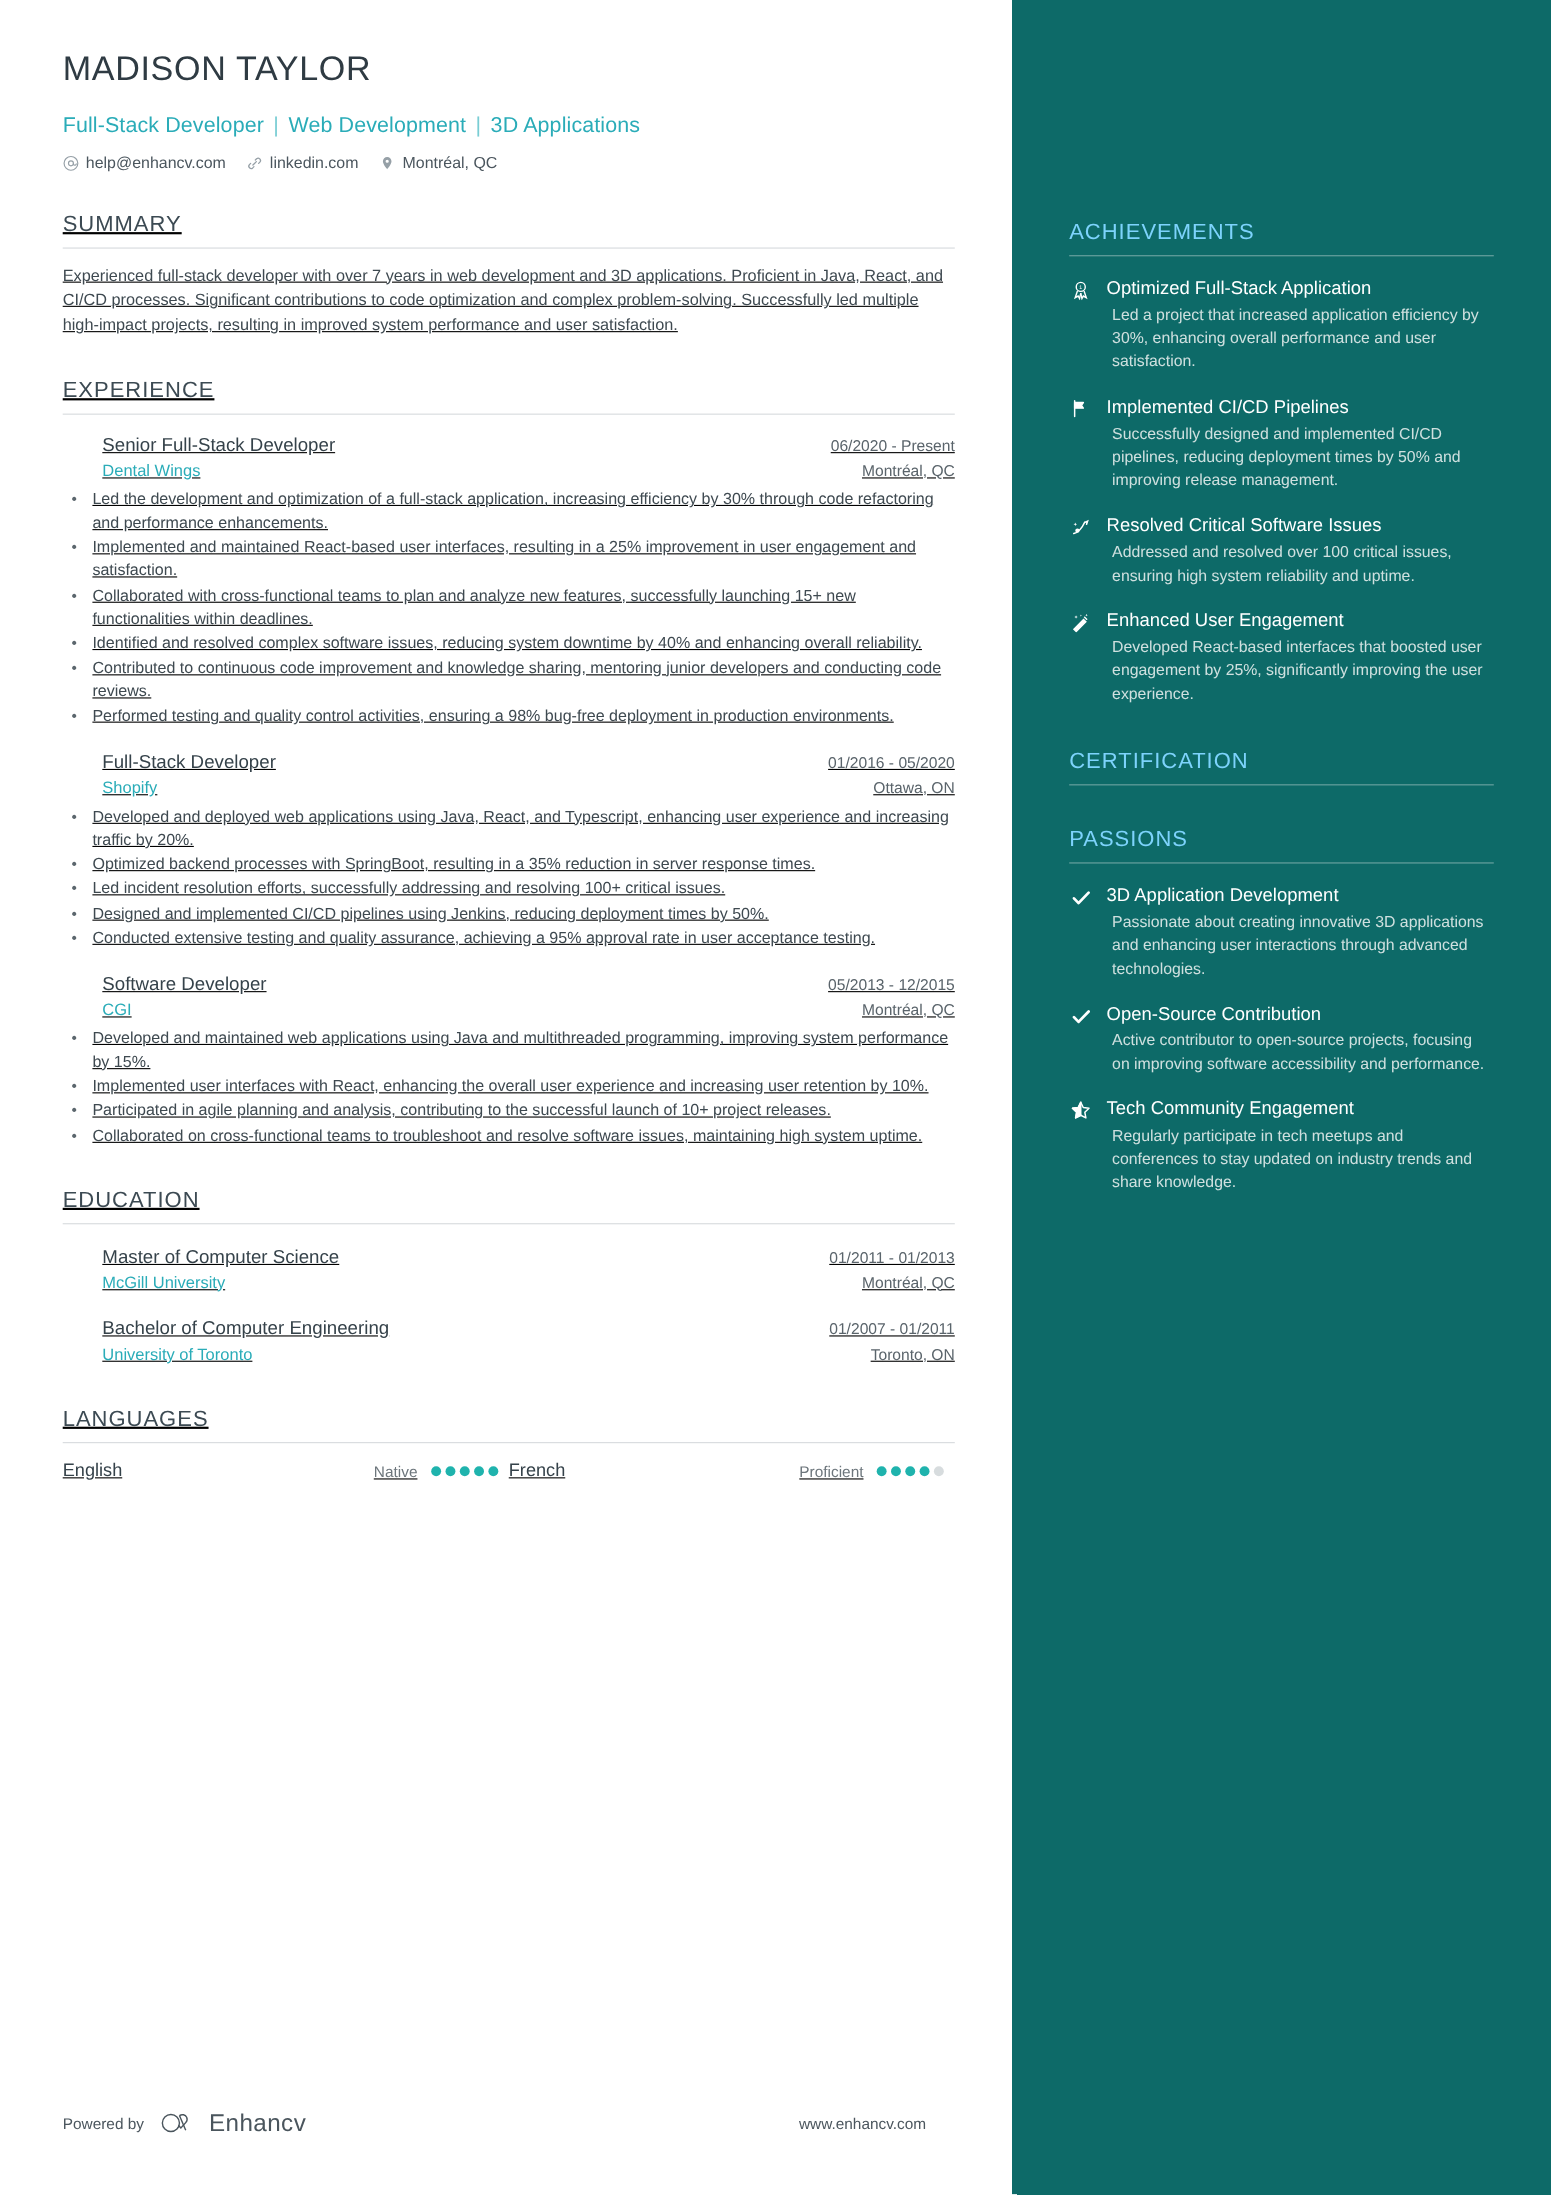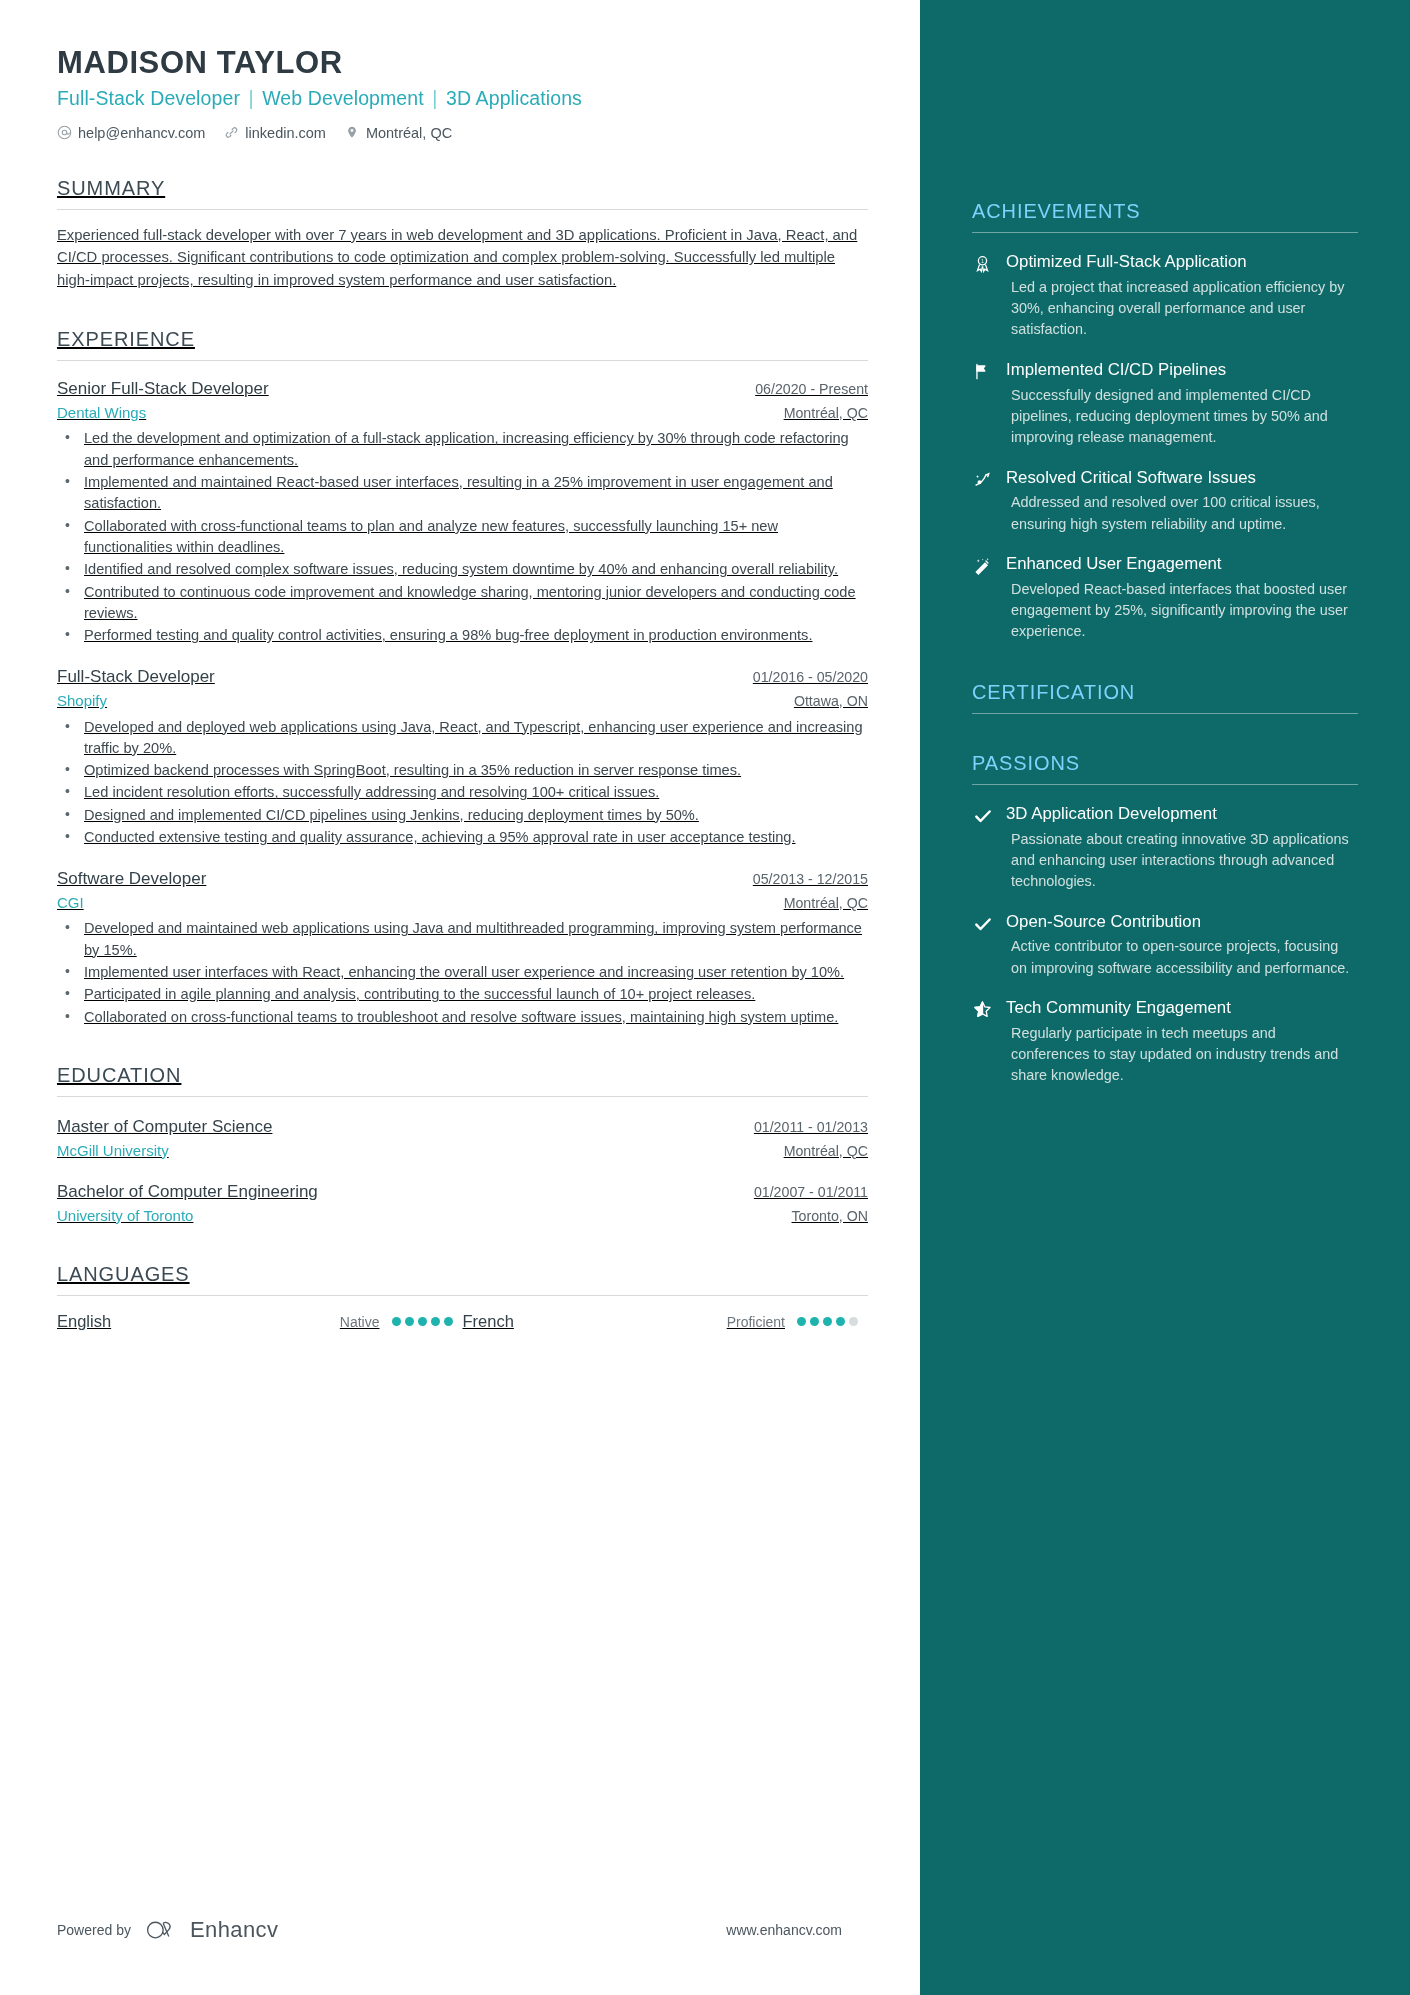--- a/index.html
+++ b/index.html
@@ -22,25 +22,25 @@
 
   
   .main {
     width: 920px;
     padding: 44px 52px 0 57px;
     position: relative;
   }
 
   .name {
     font-size: 31px;
-    font-weight: bold;
+    font-weight: normal;
     letter-spacing: 0.6px;
     color: #2f3b43;
     line-height: 1.2;
-    margin-bottom: 5px;
+    margin-bottom: 21px;
   }
 
   .headline {
     font-size: 19.5px;
     color: #2aacb8;
     letter-spacing: 0.1px;
     margin-bottom: 13px;
     line-height: 1.3;
   }
   .headline .sep { color: #79cdd4; padding: 0 3px; }
@@ -79,20 +79,21 @@
 
   
   .entry { margin-top: 19px; }
   .entry:first-of-type { margin-top: 16px; }
 
   .entry-row {
     display: flex;
     justify-content: space-between;
     align-items: baseline;
     gap: 4px;
+    margin-left: 36px;
   }
   .entry-title {
     font-size: 17px;
     color: #35424a;
     line-height: 1.45;
   }
   .entry-date {
     font-size: 14.2px;
     color: #5a646b;
     white-space: nowrap;

